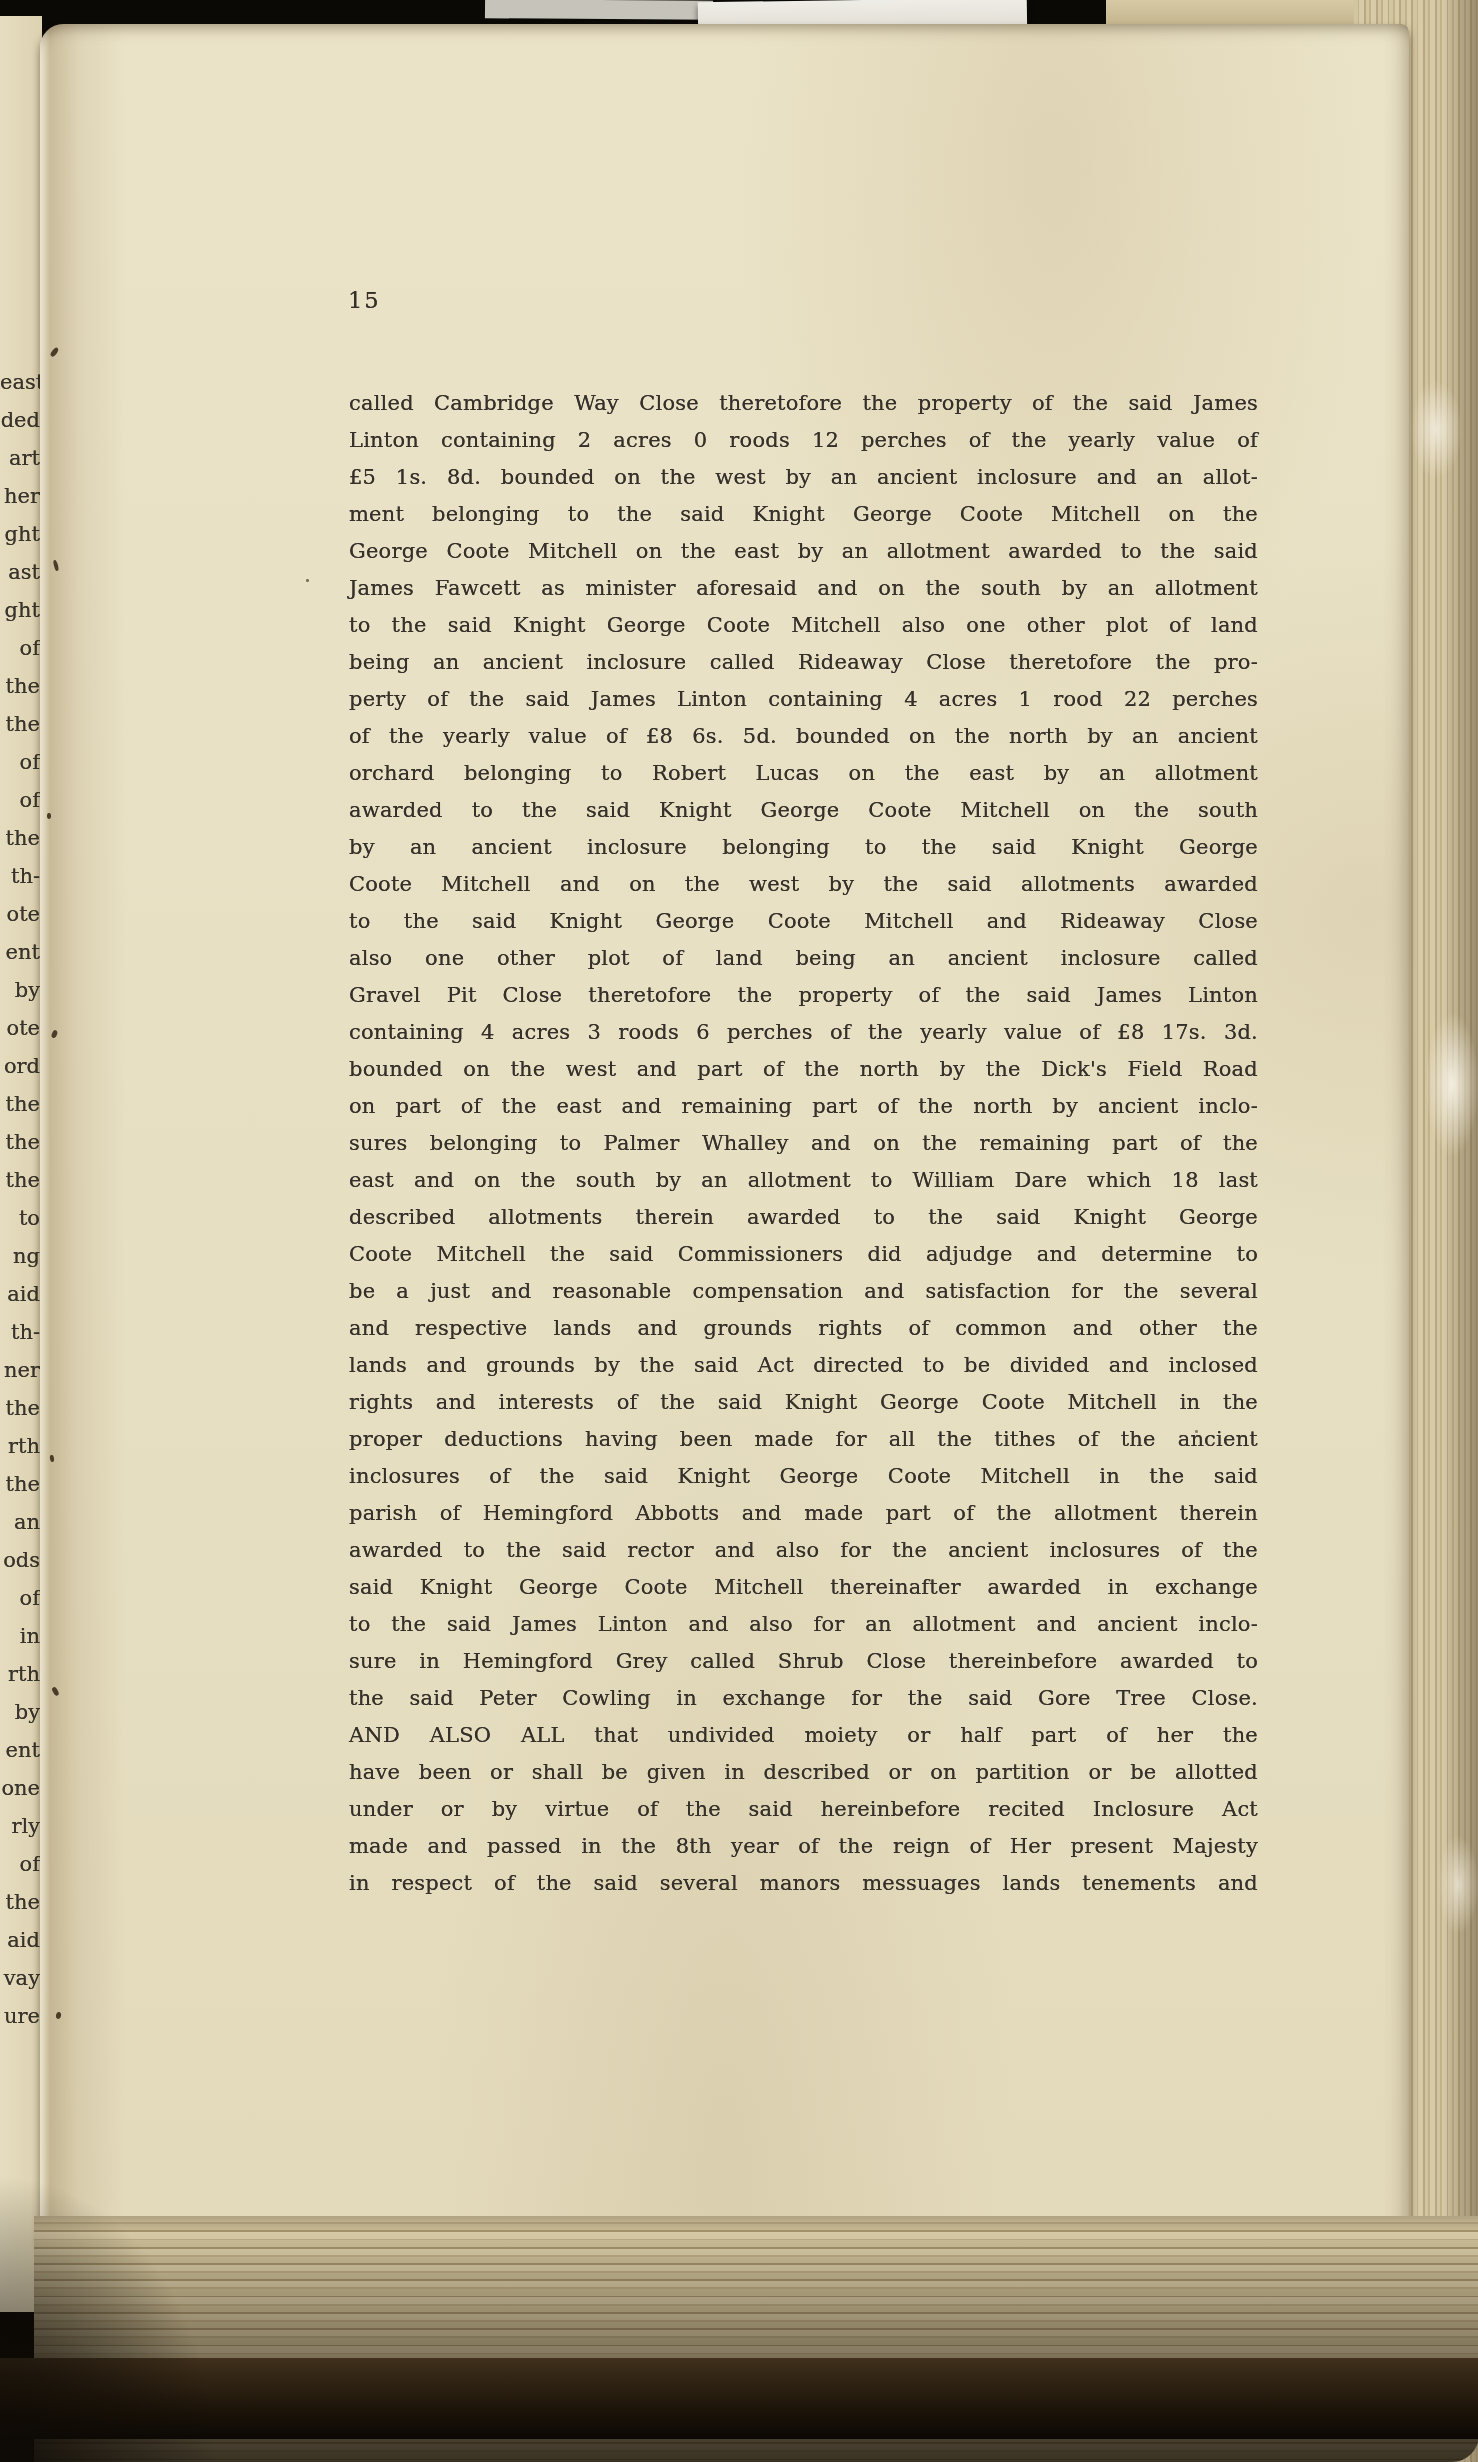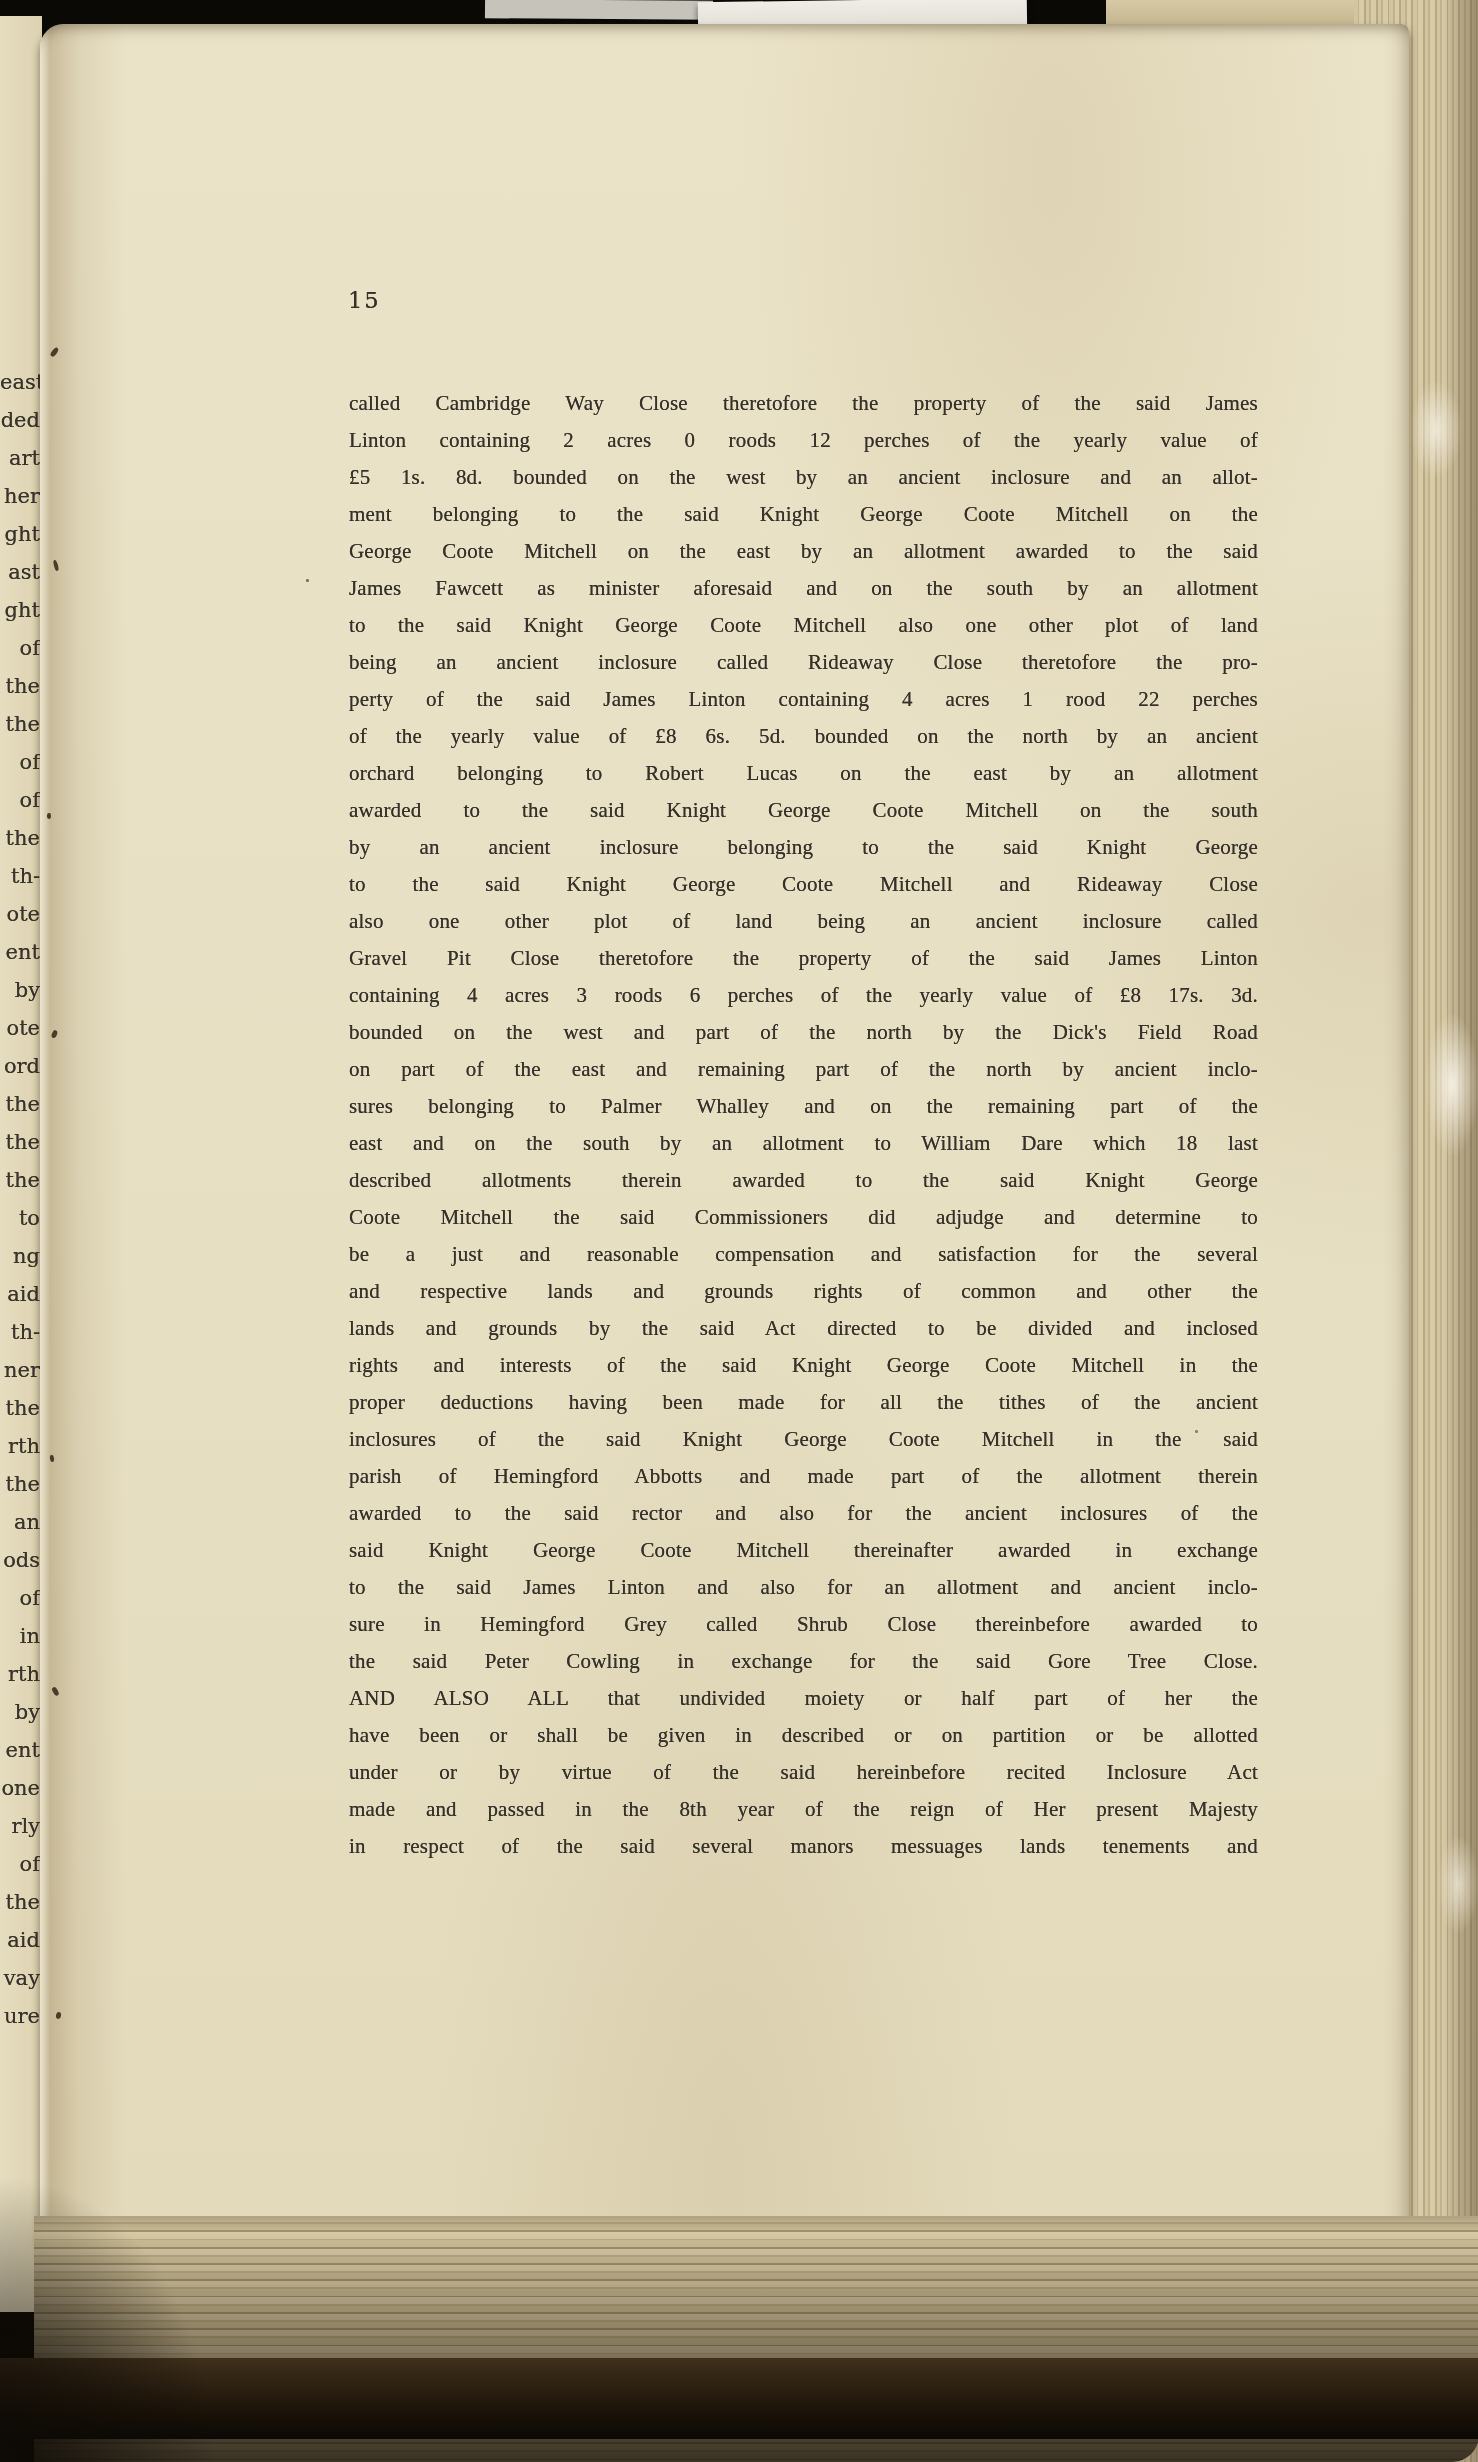--- a/index.html
+++ b/index.html
@@ -48,21 +48,21 @@
       radial-gradient(ellipse at 50% 96%, rgba(160,140,95,.14), rgba(160,140,95,0) 30%),
       linear-gradient(180deg,#ebe3c8,#e7dfc2 60%,#e3dabb);
     box-shadow:0 6.3px 9px rgba(50,37,16,.55), inset 0 12.7px 16.3px -11px rgba(70,55,30,.5), inset -16.3px 0 22px -14.5px rgba(90,72,42,.45);
   }
   
   .page-number{position:absolute;left:348px;top:287px;width:909px;text-align:left;font-size:22.6px;letter-spacing:1.8px;color:#332e26;text-shadow:0 0 0.6px rgba(51,46,38,.85);}
   .text-block{position:absolute;left:349px;top:385px;width:909px;}
   .text-line{
     height:37px;line-height:37px;font-size:21px;letter-spacing:0.2px;word-spacing:2.7px;
     color:#35302a;text-shadow:0 0 0.6px rgba(53,48,42,.85);
-    text-align:justify;text-align-last:justify;white-space:normal;font-family:Liberation Serif, serif;
+    text-align:justify;text-align-last:justify;white-space:normal;
   }
   
   .speck{position:absolute;background:#4a3c28;border-radius:45% 55% 50% 50%;}
   .sp1{left:52px;top:347px;width:4.5px;height:10px;transform:rotate(38deg);}
   .sp2{left:54px;top:560px;width:3.6px;height:11px;transform:rotate(-14deg);}
   .sp3{left:47px;top:813px;width:3.6px;height:6.3px;}
   .sp4{left:52px;top:1030px;width:4.5px;height:8.1px;transform:rotate(22deg);}
   .sp5{left:50px;top:1455px;width:3.6px;height:7.2px;transform:rotate(-8deg);}
   .sp6{left:53px;top:1687px;width:4.5px;height:9px;transform:rotate(-28deg);}
   .sp7{left:56px;top:2012px;width:5.4px;height:7.2px;transform:rotate(12deg);}
@@ -146,20 +146,21 @@
       <div class="text-line">ment belonging to the said Knight George Coote Mitchell on the</div>
       <div class="text-line">George Coote Mitchell on the east by an allotment awarded to the said</div>
       <div class="text-line">James Fawcett as minister aforesaid and on the south by an allotment</div>
       <div class="text-line">to the said Knight George Coote Mitchell also one other plot of land</div>
       <div class="text-line">being an ancient inclosure called Rideaway Close theretofore the pro-</div>
       <div class="text-line">perty of the said James Linton containing 4 acres 1 rood 22 perches</div>
       <div class="text-line">of the yearly value of £8 6s. 5d. bounded on the north by an ancient</div>
       <div class="text-line">orchard belonging to Robert Lucas on the east by an allotment</div>
       <div class="text-line">awarded to the said Knight George Coote Mitchell on the south</div>
       <div class="text-line">by an ancient inclosure belonging to the said Knight George</div>
+      <div class="text-line">Coote Mitchell and on the west by the said allotments awarded</div>
       <div class="text-line">to the said Knight George Coote Mitchell and Rideaway Close</div>
       <div class="text-line">also one other plot of land being an ancient inclosure called</div>
       <div class="text-line">Gravel Pit Close theretofore the property of the said James Linton</div>
       <div class="text-line">containing 4 acres 3 roods 6 perches of the yearly value of £8 17s. 3d.</div>
       <div class="text-line">bounded on the west and part of the north by the Dick's Field Road</div>
       <div class="text-line">on part of the east and remaining part of the north by ancient inclo-</div>
       <div class="text-line">sures belonging to Palmer Whalley and on the remaining part of the</div>
       <div class="text-line">east and on the south by an allotment to William Dare which 18 last</div>
       <div class="text-line">described allotments therein awarded to the said Knight George</div>
       <div class="text-line">Coote Mitchell the said Commissioners did adjudge and determine to</div>

